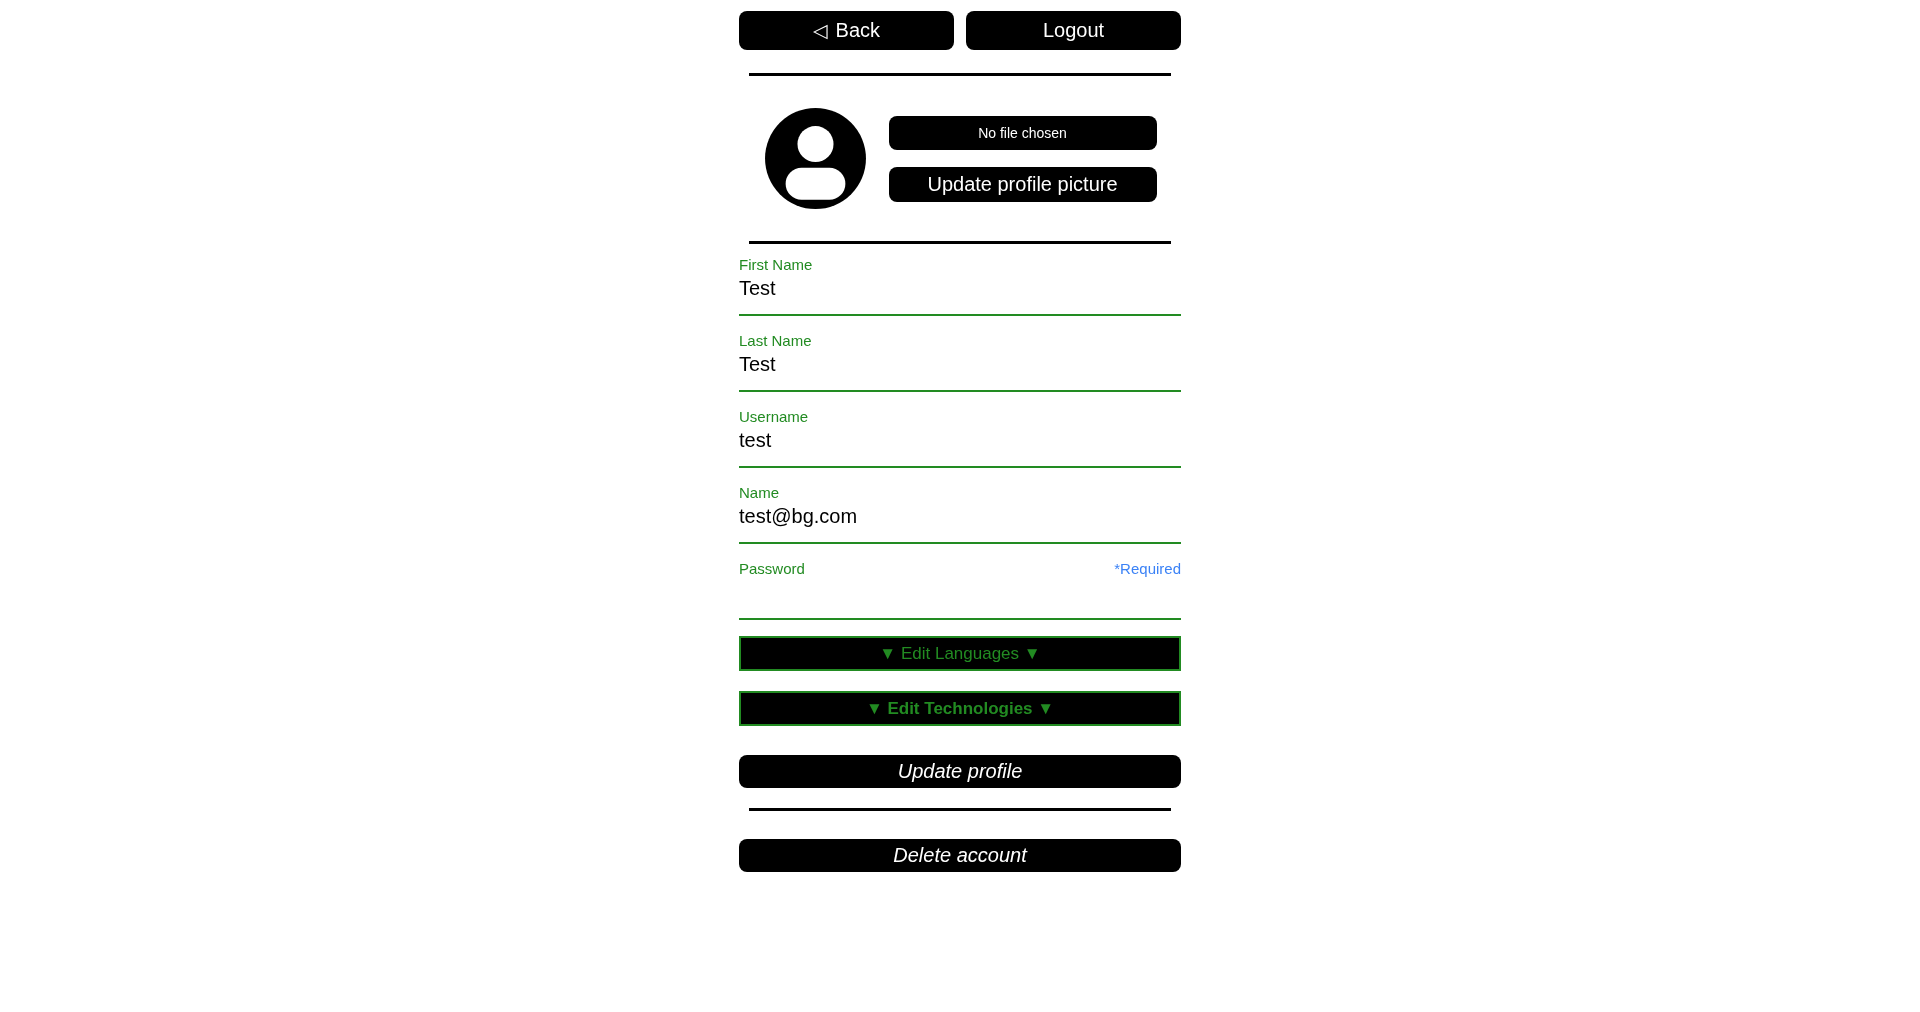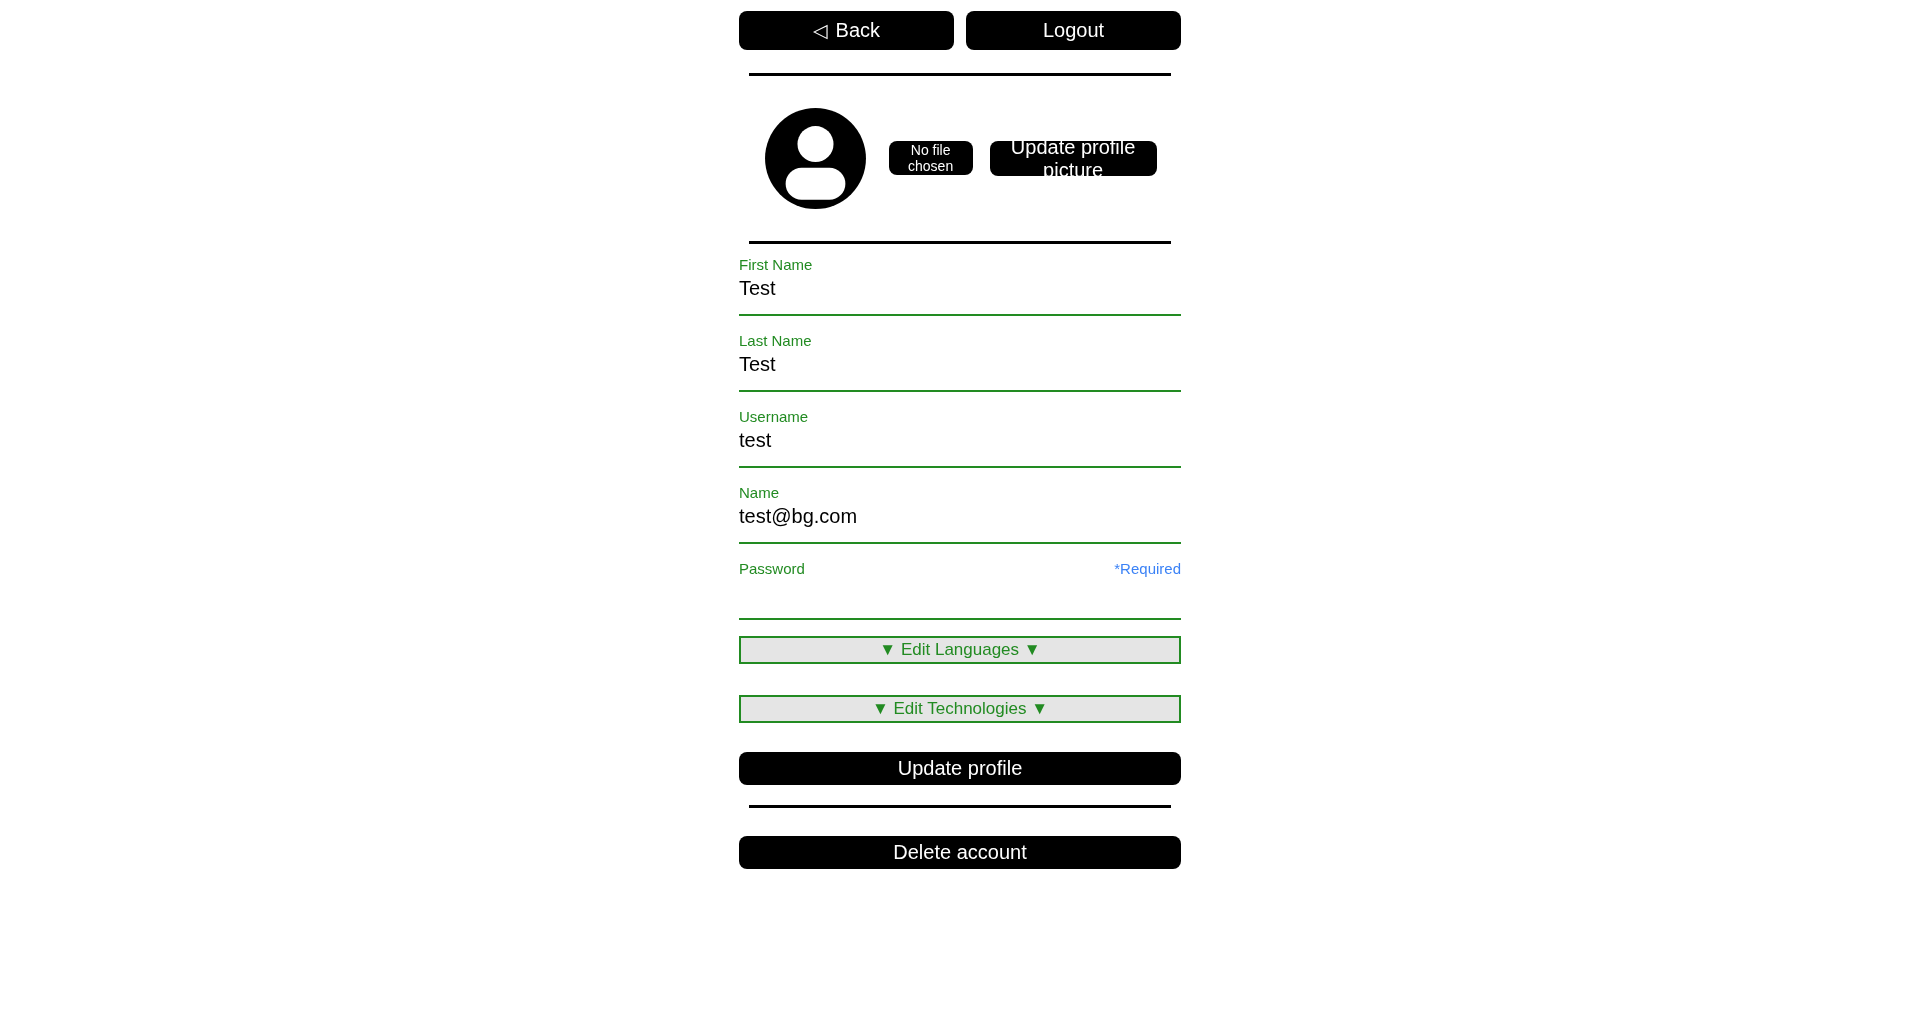--- a/index.html
+++ b/index.html
@@ -59,20 +59,21 @@
   .profile-row {
     display: flex;
     align-items: center;
     justify-content: center;
     gap: 22px;
     margin-top: 31px;
   }
   .avatar { width: 103px; height: 103px; display: block; }
   .pic-buttons {
     display: flex;
+    flex-direction: column;
     gap: 17px;
     width: 268px;
   }
   .btn-file { height: 34px; font-size: 14px; }
   .btn-update-pic { height: 35px; }
   
   .fields { margin-top: 12px; }
   .field { margin-bottom: 16px; }
   .label-row {
     display: flex;
@@ -98,37 +99,38 @@
     background: transparent;
     font-family: "Liberation Sans", sans-serif;
     font-size: 20px;
     color: #000000;
     padding: 3px 0 14px 0;
   }
   
   .btn-outline {
     display: block;
     width: 100%;
-    height: 28px;
-    background: #e5e5e5;
+    height: 35px;
+    background: #000000;
     border: 2px solid #228B22;
     border-radius: 0;
     color: #228B22;
     font-family: "Liberation Sans", sans-serif;
     font-size: 17px;
     cursor: pointer;
     margin-top: 7px;
     text-align: center;
   }
-  .btn-outline + .btn-outline { margin-top: 31px; }
+  .btn-outline + .btn-outline { margin-top: 20px; font-weight: bold; }
   
   .btn-wide {
     width: 100%;
     height: 33px;
     margin-top: 29px;
+    font-style: italic;
   }
   .btn-delete { margin-top: 28px; }
 </style>
 </head>
 <body>
 
 <div class="page">
   <div class="container">
 
     <div class="top-bar">

